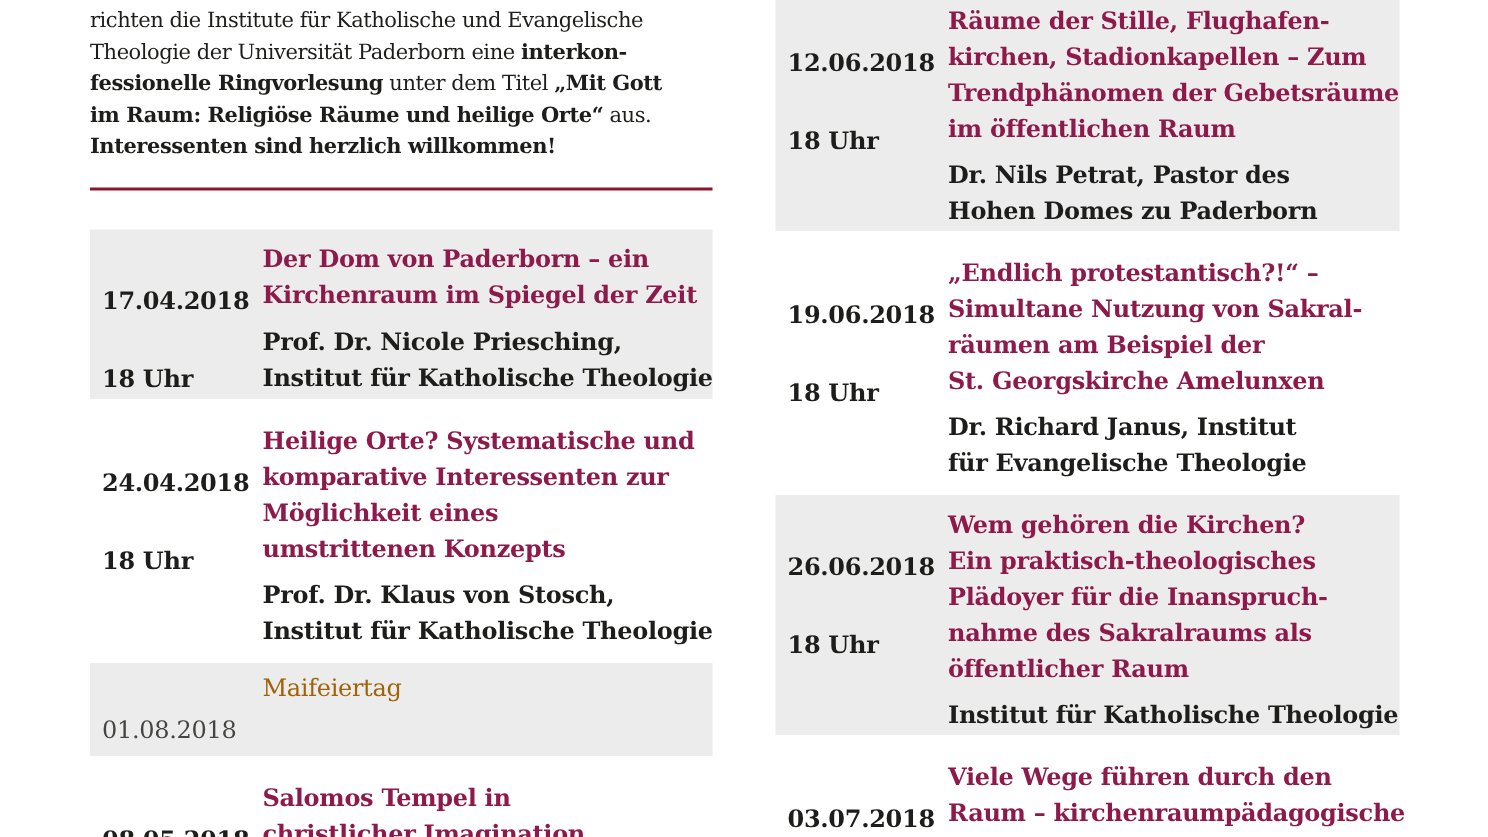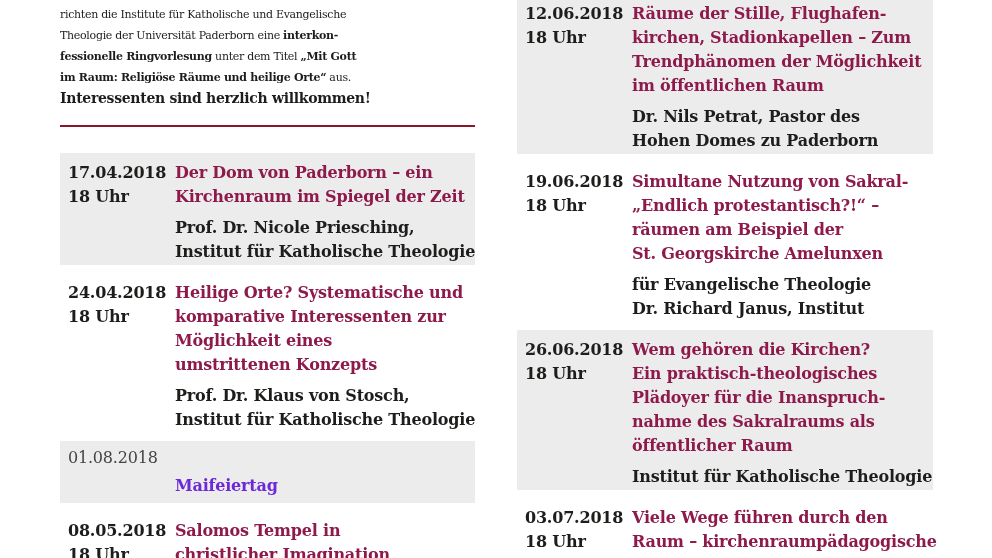--- a/index.html
+++ b/index.html
@@ -7,37 +7,37 @@
     width:992px;height:558px;overflow:hidden;background:#ffffff;
     font-family:"DejaVu Serif","Liberation Serif",serif;
     color:#1d1d1b;
   }
   .page{position:relative;width:992px;height:558px;overflow:hidden;background:#ffffff;}
   .col{position:absolute;}
   .col-left{left:60px;top:4px;width:415px;}
   .col-right{left:517px;top:-6px;width:416px;}
 
   
-  .intro{font-size:11px;line-height:21px;letter-spacing:-0.3px;white-space:nowrap;}
+  .intro{font-size:14px;line-height:21px;letter-spacing:-0.3px;white-space:nowrap;}
   .intro .b{font-weight:700;}
   .welcome{margin:0;font-size:14px;line-height:21px;letter-spacing:-0.3px;font-weight:700;}
   .divider{border:none;border-top:2px solid #8c1629;margin:16px 0 26px 0;width:415px;}
 
   
   .event{display:flex;padding:8px 8px 1px 8px;margin-bottom:8px;font-size:16px;line-height:24px;letter-spacing:-0.2px;}
   .event.shaded{background:#ececec;}
   .event.single{padding:5px 8px 5px 8px;}
   .when{width:107px;flex:none;}
-  .date,.time{font-weight:700;color:#1d1d1b;white-space:nowrap;}
+  .date,.time{font-weight:700;color:#1d1d1b;white-space:nowrap;margin-top:28px;}
   .what{flex:1;min-width:0;}
   .title div{font-weight:700;color:#8e1a4c;white-space:nowrap;}
   .speaker{margin-top:7px;}
   .speaker div{font-weight:700;color:#1d1d1b;white-space:nowrap;}
   .event.muted .date{font-weight:400;color:#454543;}
-  .event.muted .title div{font-weight:700;color:#6d28d9;margin-top:28px;}
+  .event.muted .title div{font-weight:400;color:#a16207;}
 </style>
 </head>
 <body>
 
 <div class="page">
 
   <div class="col col-left">
     <div class="intro" id="intro">
         <div><span>richten die Institute für Katholische und Evangelische</span></div>
         <div><span>Theologie der Universität Paderborn eine </span><span class="b">interkon-</span></div>
@@ -118,45 +118,45 @@
     <div class="events" id="events-right">
   <div class="event shaded">
     <div class="when">
       <div class="date">12.06.2018</div>
       <div class="time">18 Uhr</div>
     </div>
     <div class="what">
       <div class="title">
               <div>Räume der Stille, Flughafen-</div>
               <div>kirchen, Stadionkapellen – Zum</div>
-              <div>Trendphänomen der Möglichkeit</div>
+              <div>Trendphänomen der Gebetsräume</div>
               <div>im öffentlichen Raum</div>
             </div>
       <div class="speaker">
               <div>Dr. Nils Petrat, Pastor des</div>
               <div>Hohen Domes zu Paderborn</div>
             </div>
     </div>
   </div>
 
   <div class="event">
     <div class="when">
       <div class="date">19.06.2018</div>
       <div class="time">18 Uhr</div>
     </div>
     <div class="what">
       <div class="title">
+              <div>„Endlich protestantisch?!“ –</div>
               <div>Simultane Nutzung von Sakral-</div>
-              <div>„Endlich protestantisch?!“ –</div>
               <div>räumen am Beispiel der</div>
               <div>St. Georgskirche Amelunxen</div>
             </div>
       <div class="speaker">
+              <div>Dr. Richard Janus, Institut</div>
               <div>für Evangelische Theologie</div>
-              <div>Dr. Richard Janus, Institut</div>
             </div>
     </div>
   </div>
 
   <div class="event shaded">
     <div class="when">
       <div class="date">26.06.2018</div>
       <div class="time">18 Uhr</div>
     </div>
     <div class="what">

